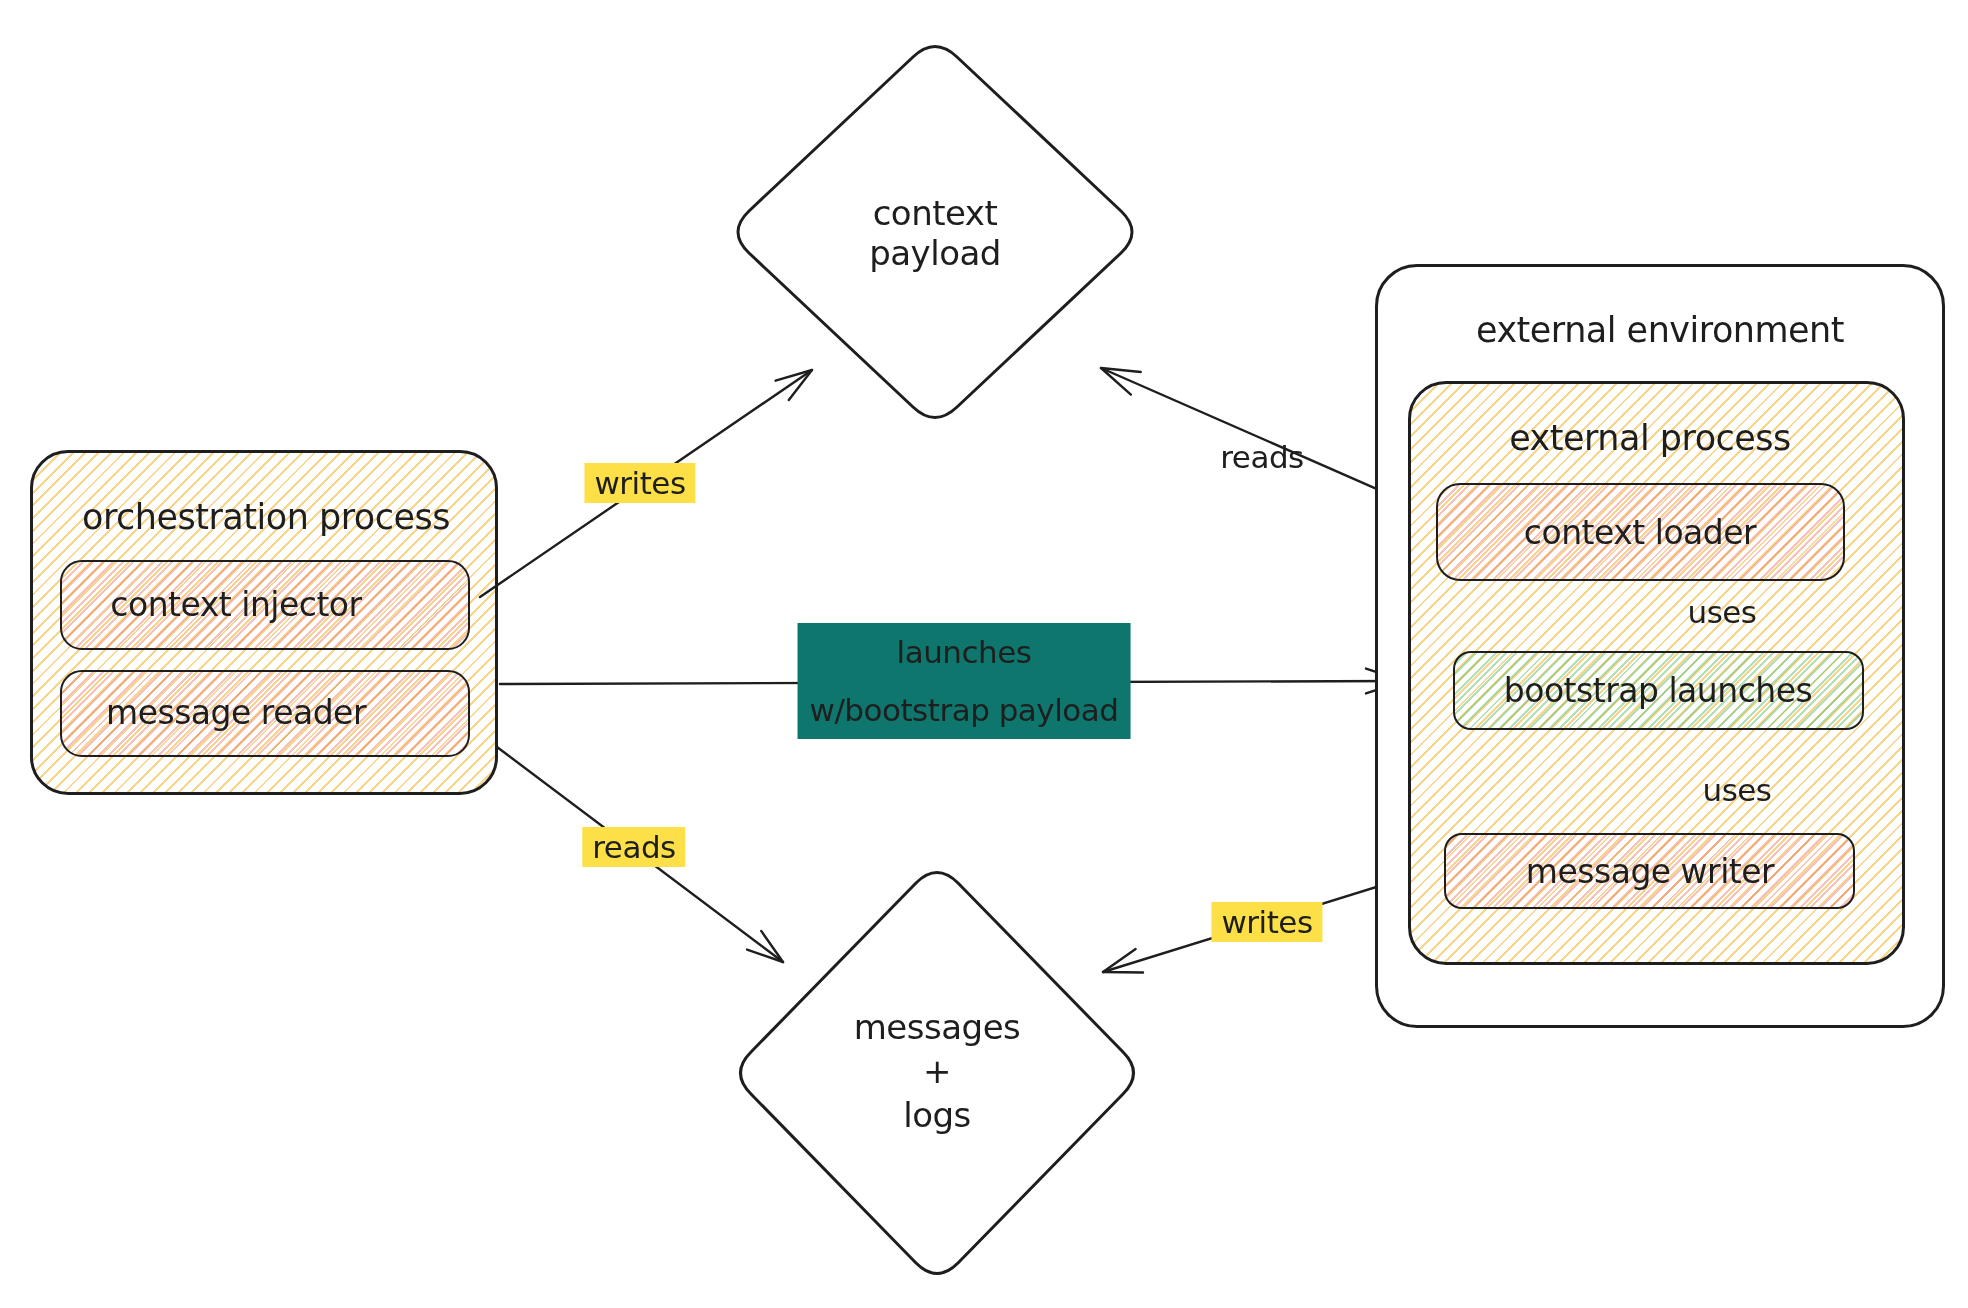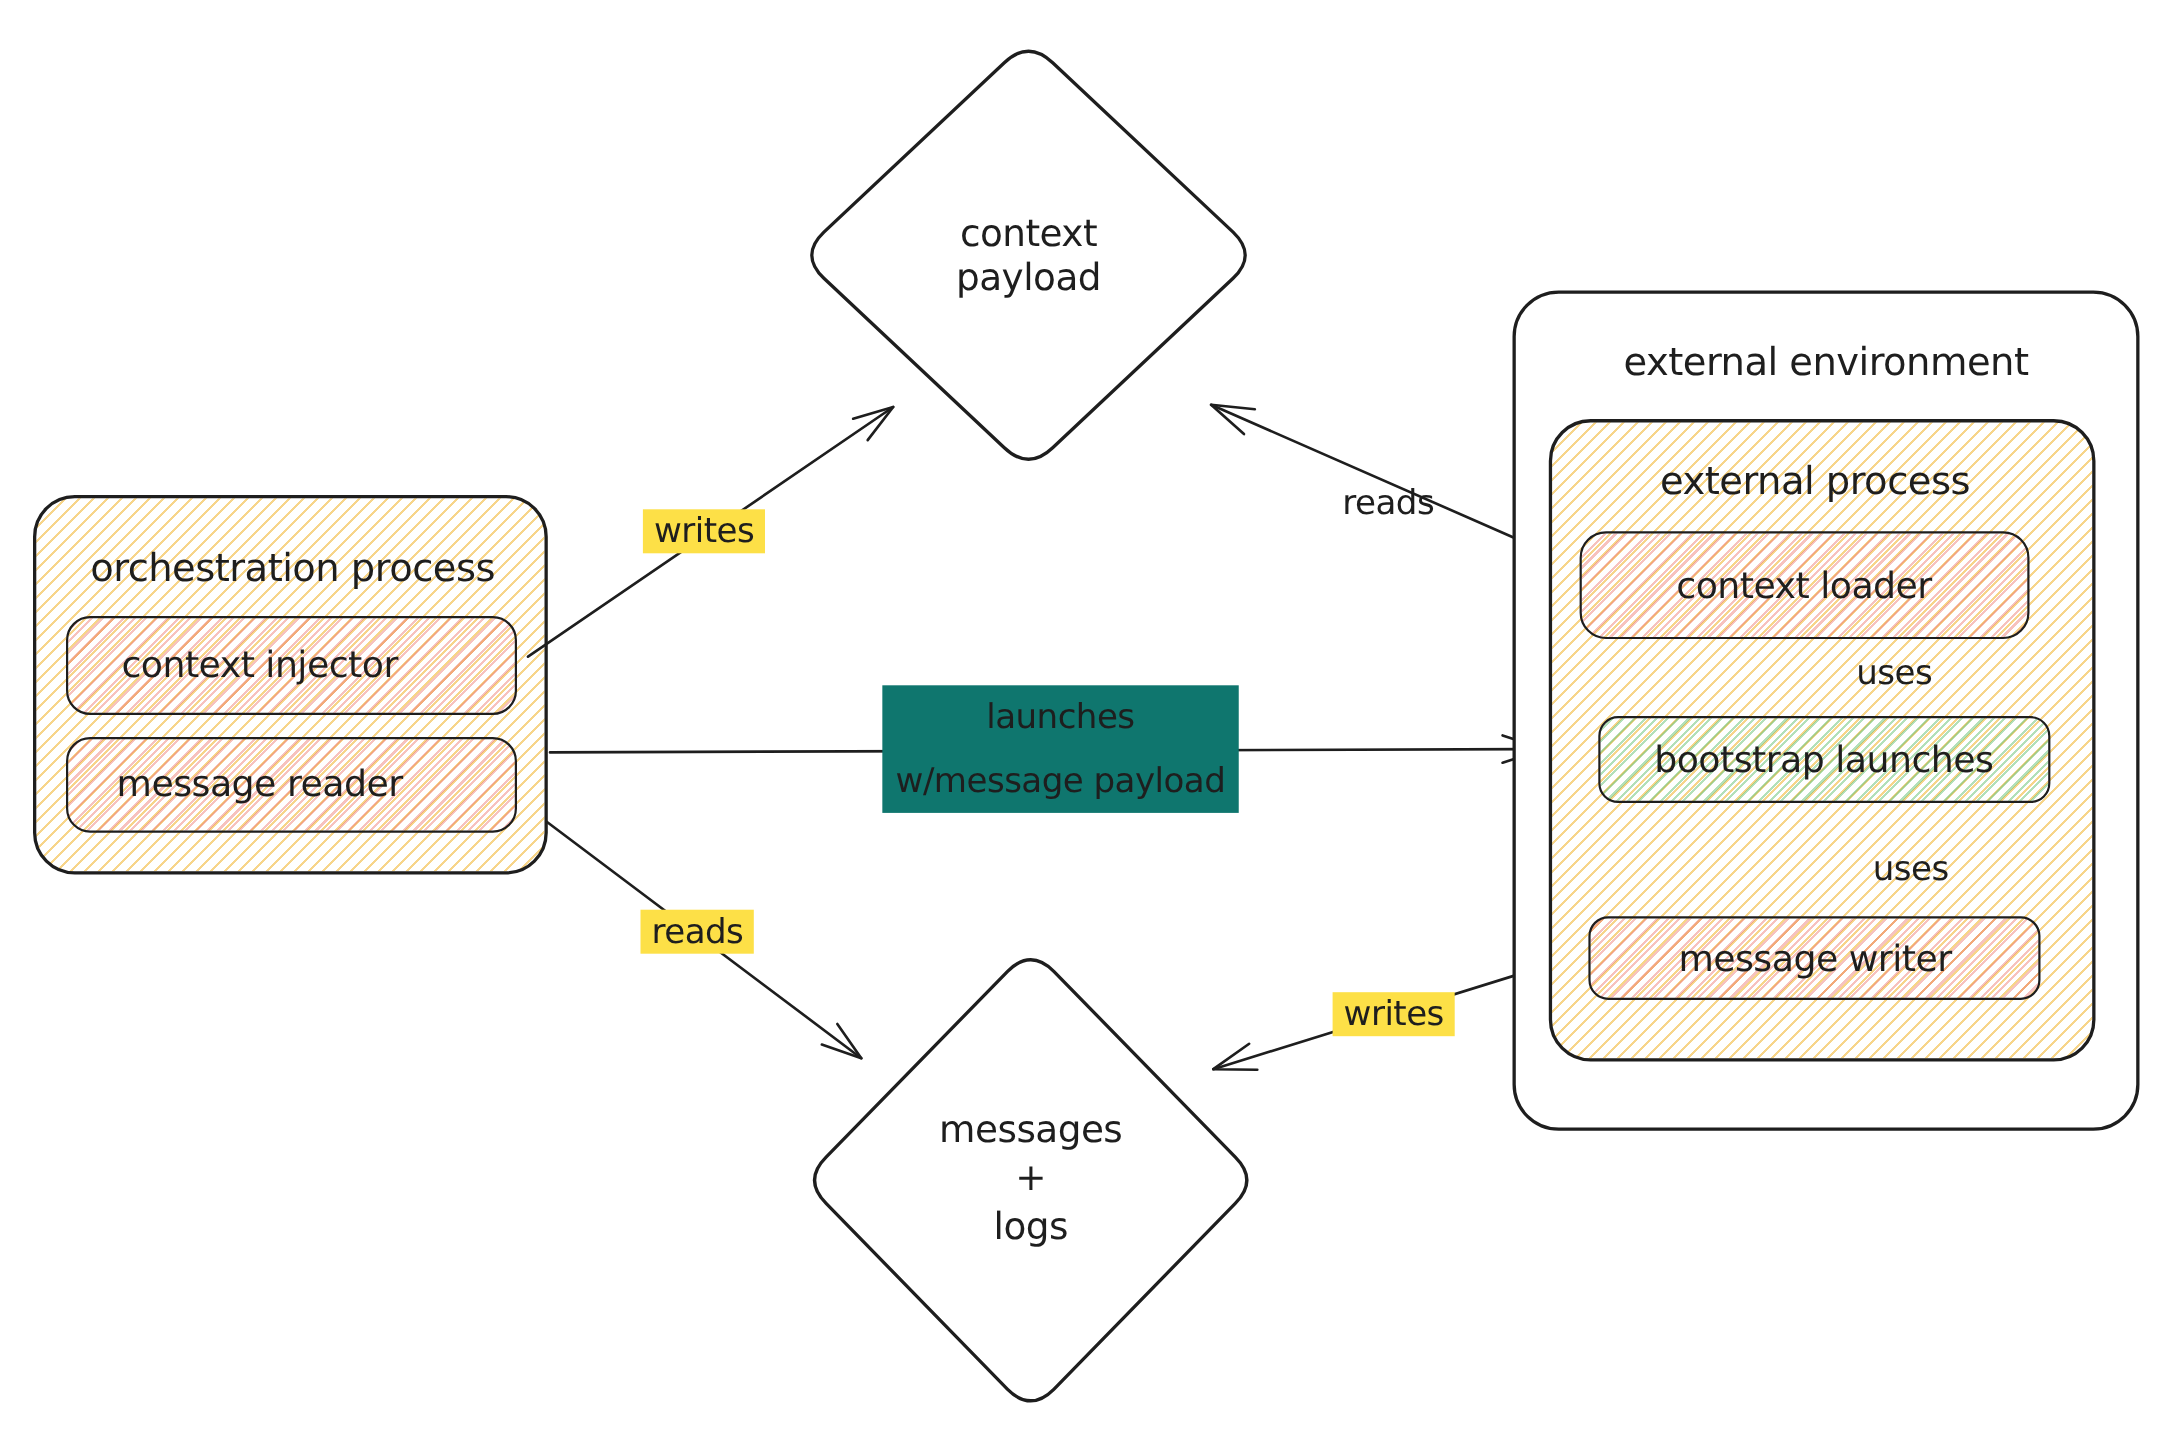--- a/index.html
+++ b/index.html
@@ -103,20 +103,20 @@
   <div class="lbl f35" style="left:1650px;top:438px;">external process</div>
   <div class="lbl f35" style="left:1660px;top:330px;">external environment</div>
   <div class="lbl f33" style="left:1640px;top:532px;">context loader</div>
   <div class="lbl f33" style="left:1658px;top:690px;">bootstrap launches</div>
   <div class="lbl f33" style="left:1650px;top:871px;">message writer</div>
 
   <div class="lbl f31 bg" style="left:640px;top:483px;">writes</div>
   <div class="lbl f31" style="left:1262px;top:457px;">reads</div>
   <div class="lbl launches-lbl" style="left:964px;top:681px;">
     <div>launches</div>
-    <div>w/message payload</div>
+    <div>w/bootstrap payload</div>
   </div>
   <div class="lbl f31 bg" style="left:634px;top:847px;">reads</div>
   <div class="lbl f31 bg" style="left:1267px;top:922px;">writes</div>
   <div class="lbl f31" style="left:1722px;top:612px;">uses</div>
   <div class="lbl f31" style="left:1737px;top:790px;">uses</div>
 
 </div>
 
 </body></html>

